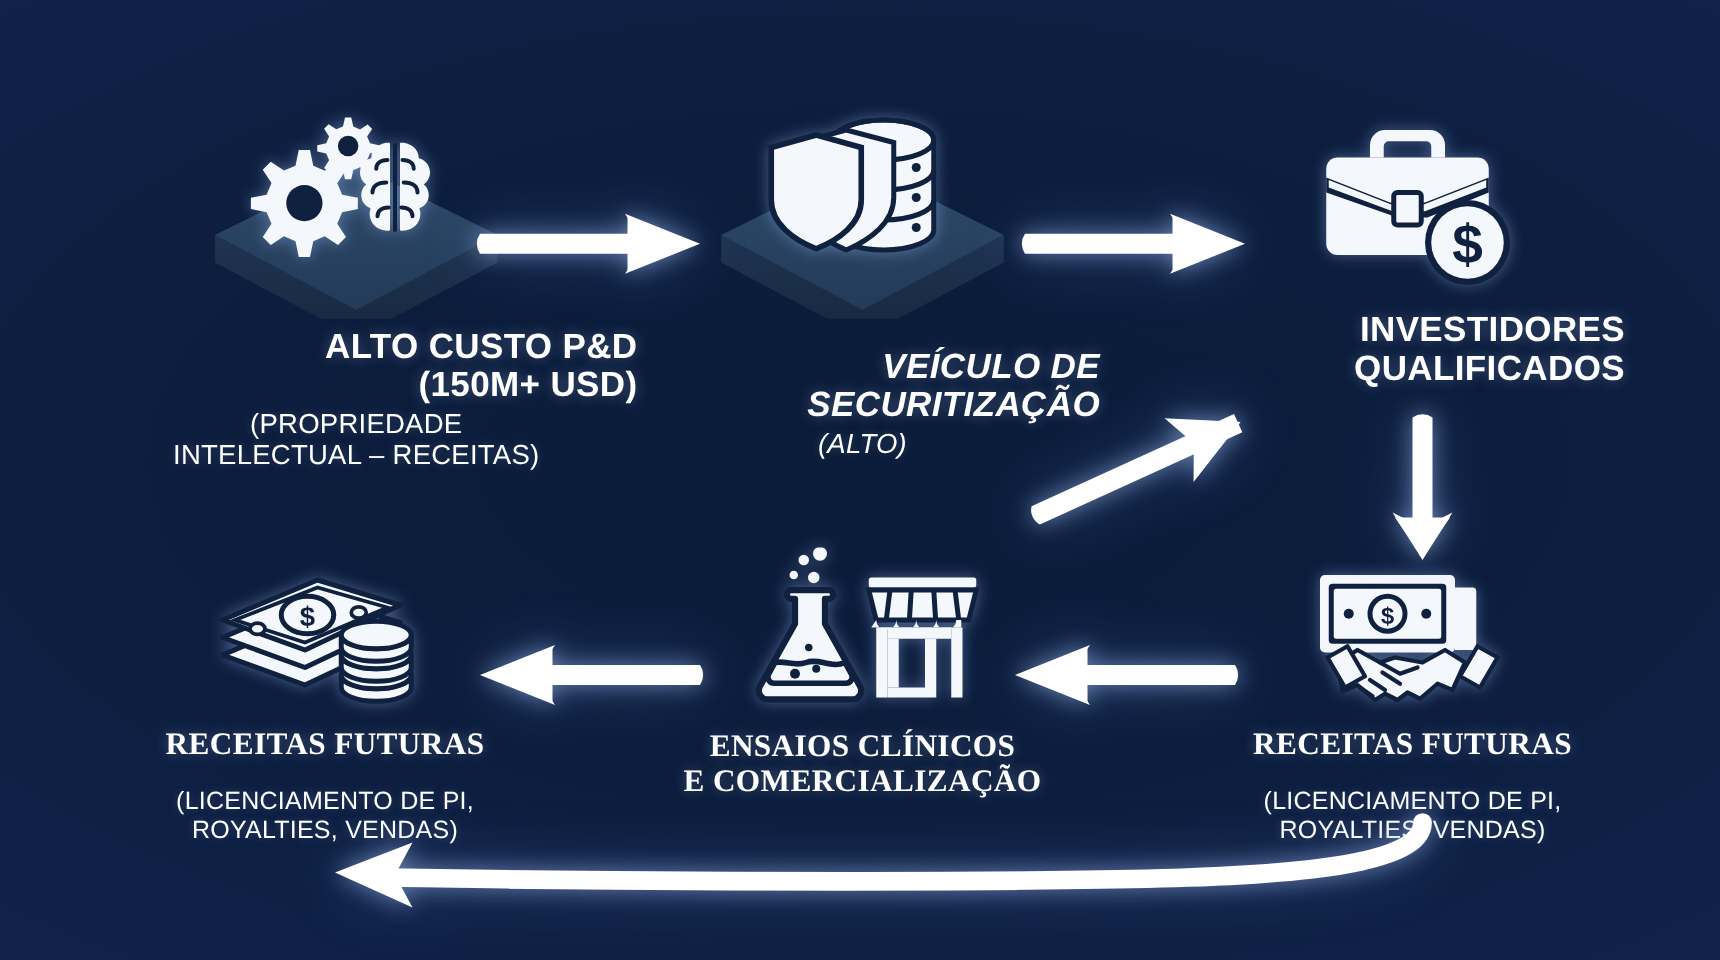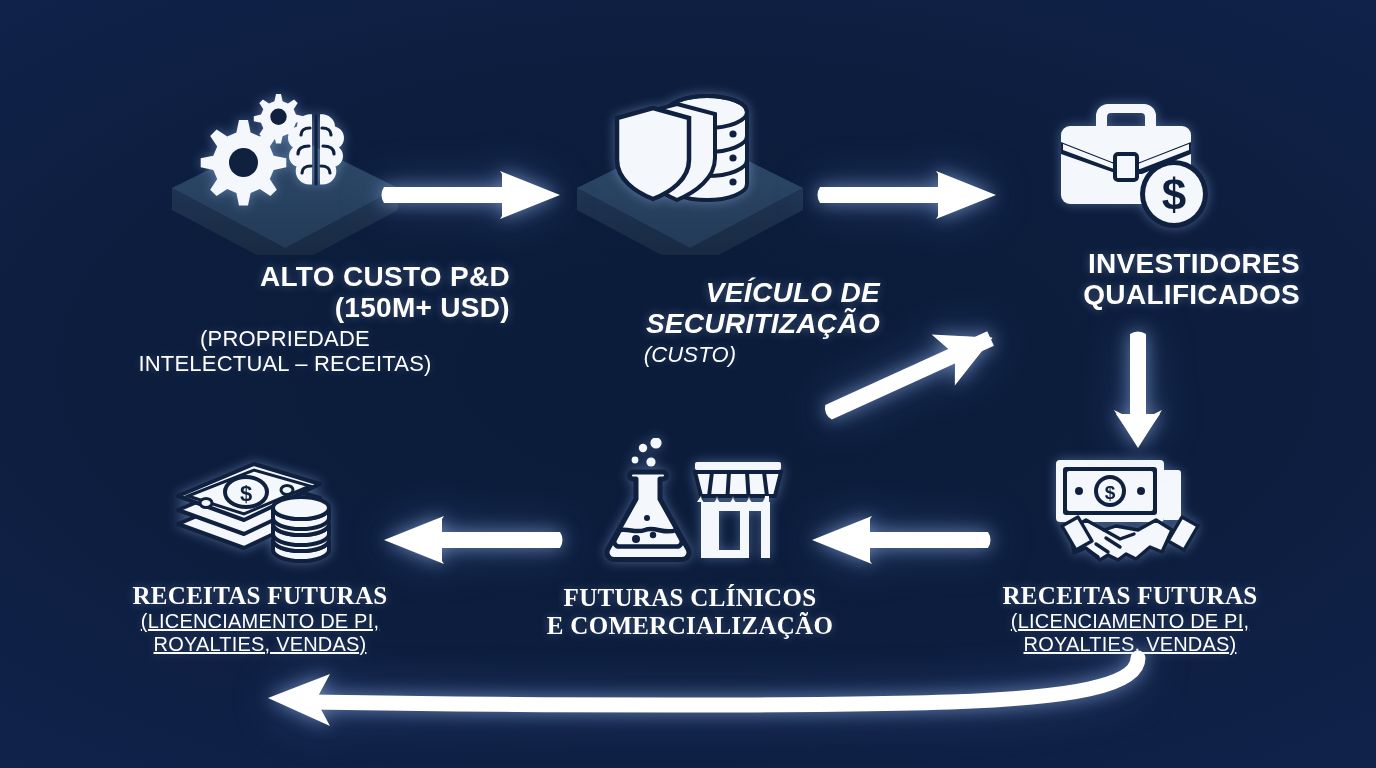--- a/index.html
+++ b/index.html
@@ -38,21 +38,21 @@
   .node-sub {
     line-height: 1.14;
     white-space: pre-line;
     letter-spacing: 0.2px;
     text-shadow: 0 0 8px rgba(190,215,255,.24);
   }
 
   .t-32 { font-size: 28px; text-align: right; }
   .t-26 { font-size: 25px; font-family: Liberation Serif, serif; }
   .s-22 { font-size: 22px; margin-top: 2px; }
-  .s-20 { font-size: 20px; margin-top: 0; text-decoration: underline; }
+  .s-20 { font-size: 20px; margin-top: 20px; }
 
   
   .platform { position: absolute; left: 0; top: 0; }
 
   .icon-wrap {
     position: absolute;
     left: 0; top: 0;
     width: 100%;
     display: flex;
     align-items: flex-end;
@@ -160,21 +160,21 @@
 
             <path d="M58,14 L96,24 L96,68 c0,20 -19,34 -38,42 c-19,-8 -38,-22 -38,-42 L20,24 Z" fill="#f4f7fc" stroke="#10213f" stroke-width="4" transform="translate(14,0)"></path>
 
             <path d="M48,18 L84,28 L84,70 c0,19 -18,32 -36,39 c-18,-7 -36,-20 -36,-39 L12,28 Z" fill="#f4f7fc" stroke="#10213f" stroke-width="4.5"></path>
           </g>
         </svg>
       </div>
     </div>
     <div class="node-title t-32" style="margin-top:22px;">VEÍCULO DE
 SECURITIZAÇÃO</div>
-    <div class="node-sub s-22">(CUSTO)</div>
+    <div class="node-sub s-22">(ALTO)</div>
   </div>
 
   <div class="node" style="left:960px; top:92px; width:340px;">
     <div class="node-art glowicon" style="width:160px; height:140px;">
       <svg width="160" height="140" viewBox="0 0 160 140" aria-hidden="true">
         <g fill="#f4f7fc">
 
           <path d="M58,12 h36 a12,12 0 0 1 12,12 v10 h-11 v-9 a4,4 0 0 0 -4,-4 h-30 a4,4 0 0 0 -4,4 v9 h-11 v-10 a12,12 0 0 1 12,-12 Z"></path>
 
           <path d="M20,34 h112 a9,9 0 0 1 9,9 v60 a9,9 0 0 1 -9,9 h-112 a9,9 0 0 1 -9,-9 v-60 a9,9 0 0 1 9,-9 Z"></path>
@@ -259,21 +259,21 @@
 
           <rect x="106" y="64" width="9" height="56"></rect>
           <rect x="166" y="64" width="9" height="56"></rect>
           <rect x="115" y="64" width="51" height="9"></rect>
           <rect x="115" y="112" width="30" height="8"></rect>
           <rect x="115" y="73" width="9" height="39"></rect>
           <rect x="145" y="73" width="9" height="47"></rect>
         </g>
       </svg>
     </div>
-    <div class="node-title t-26" style="margin-top:18px;">FUTURAS CLÍNICOS
+    <div class="node-title t-26" style="margin-top:18px;">ENSAIOS CLÍNICOS
 E COMERCIALIZAÇÃO</div>
   </div>
 
   <div class="node" style="left:90px; top:448px; width:340px;">
     <div class="node-art glowicon" style="width:180px; height:120px;">
       <svg width="180" height="120" viewBox="0 0 180 120" aria-hidden="true">
         <g fill="#f4f7fc" stroke="#10213f" stroke-width="4" stroke-linejoin="round">
 
           <path d="M8,76 L84,44 L150,64 L74,100 Z"></path>
 

